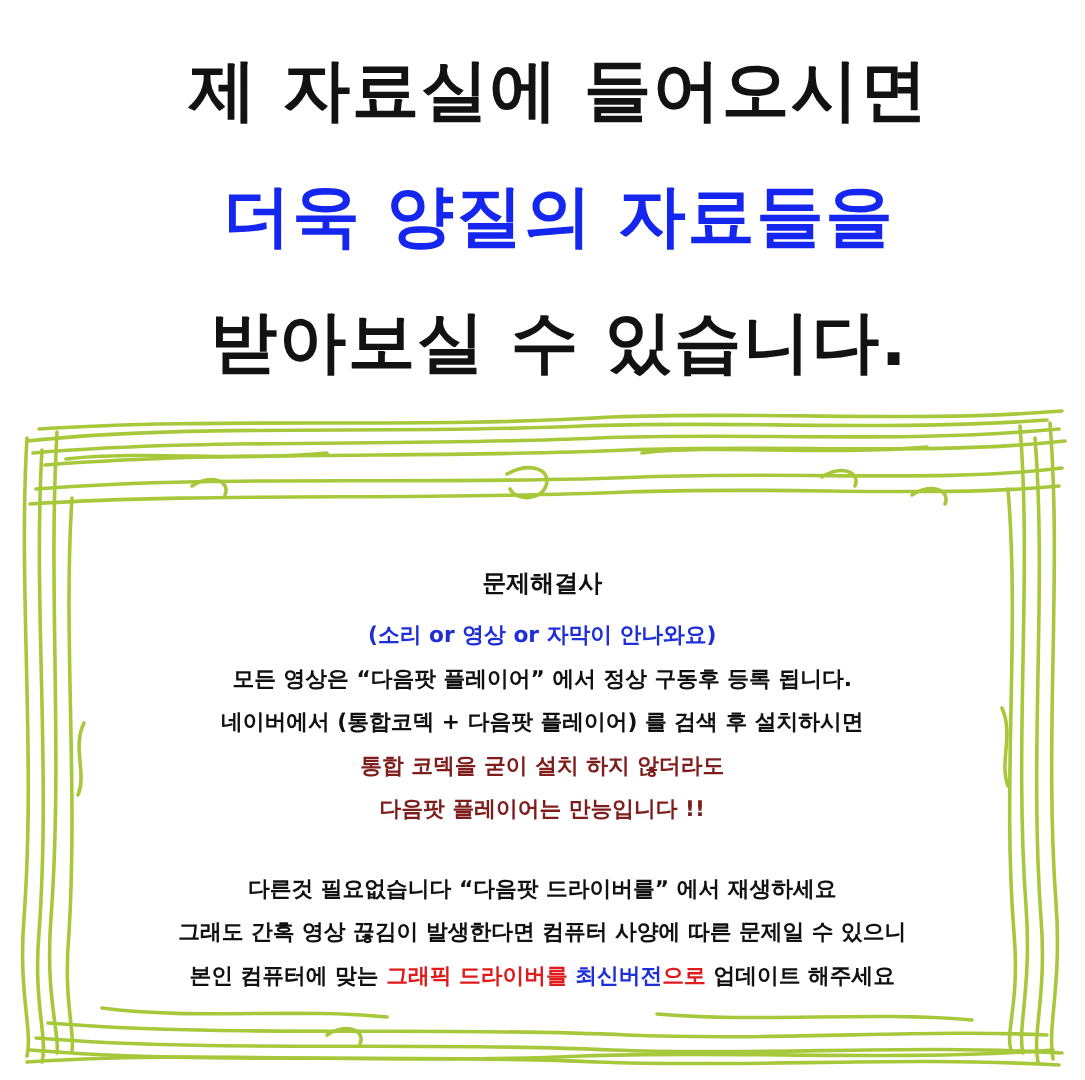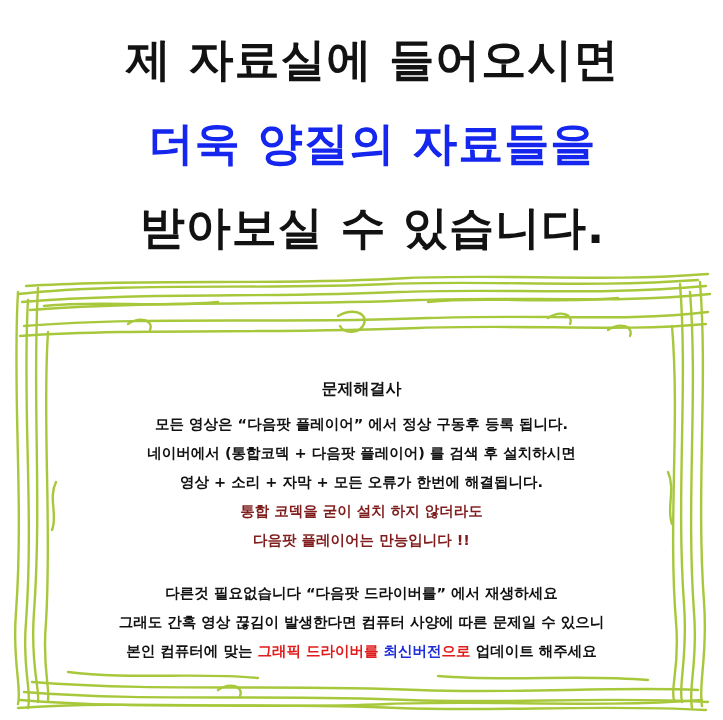--- a/index.html
+++ b/index.html
@@ -140,23 +140,23 @@
         <path d="M600,58 C612,50 626,54 622,64"></path>
         <path d="M48,210 C40,226 50,244 44,258"></path>
         <path d="M660,200 C668,218 658,236 664,252"></path>
       </g>
     </svg>
   </div>
 
   <div class="body-text">
     <div class="b-title">문제해결사</div>
 
+    <div class="b-line blue">(소리 or 영상 or 자막이 안나와요)</div>
     <div class="b-line">모든 영상은  “다음팟 플레이어”  에서 정상 구동후 등록 됩니다.</div>
     <div class="b-line">네이버에서 (통합코덱 + 다음팟 플레이어) 를 검색 후 설치하시면</div>
-    <div class="b-line">영상 + 소리 + 자막 + 모든 오류가 한번에 해결됩니다.</div>
     <div class="b-line red">통합 코덱을 굳이 설치 하지 않더라도</div>
     <div class="b-line red">다음팟 플레이어는 만능입니다 !!</div>
 
     <div class="b-gap"></div>
 
     <div class="b-line">다른것 필요없습니다  “다음팟 드라이버를”  에서 재생하세요</div>
     <div class="b-line">그래도 간혹 영상 끊김이 발생한다면 컴퓨터 사양에 따른 문제일 수 있으니</div>
     <div class="b-line"><span class="b-seg-dark">본인 컴퓨터에 맞는 </span><span class="b-seg-red">그래픽 드라이버를 </span><span class="b-seg-blue">최신버전</span><span class="b-seg-red">으로 </span><span class="b-seg-dark">업데이트 해주세요</span></div>
   </div>
 

